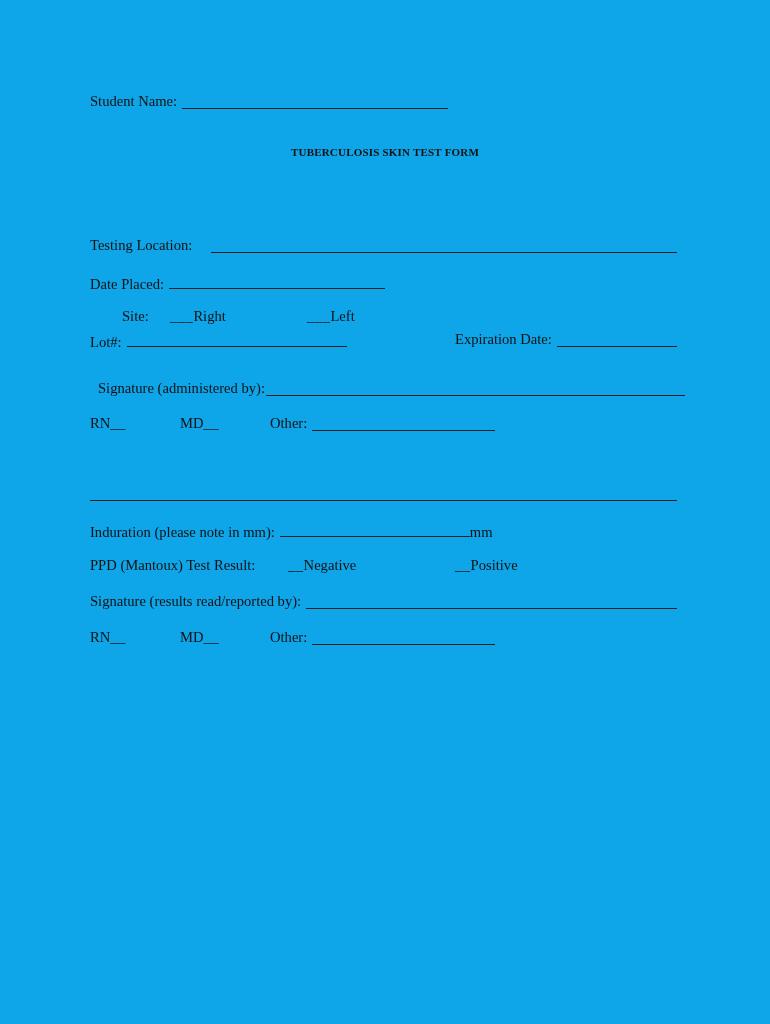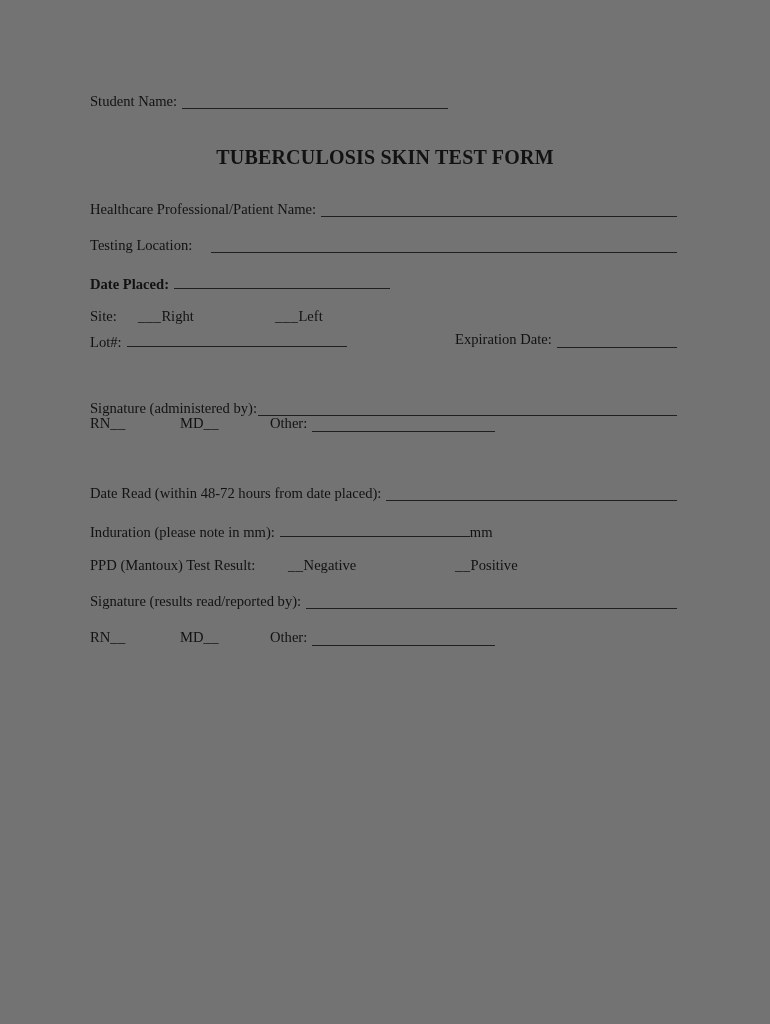--- a/index.html
+++ b/index.html
@@ -1,20 +1,20 @@
 <!DOCTYPE html>
 <html><head>
 <meta charset="utf-8">
 <style>
   * { margin:0; padding:0; box-sizing:border-box; }
   html,body { background:#ffffff; }
   .page {
     position:relative;
     width:770px; height:1024px;
-    background:#737373;
+    background:#0ea5e9;
     color:#121212;
     font-family:"Liberation Serif","DejaVu Serif",serif;
     font-size:14.6px;
     overflow:hidden;
   }
   .row {
     position:absolute;
     left:90px;
     height:19px;
     line-height:19px;
@@ -24,92 +24,87 @@
   .label { white-space:pre; }
   .gap  { padding-right:5px; }
   .tight{ padding-right:1px; }
   .blank {
     display:inline-block;
     height:17px;
     border-bottom:1.5px solid #1f1f1f;
   }
   .fill { flex:1 1 auto; }
   .abs { position:absolute; top:0; white-space:nowrap; }
-  .absflex { display:flex; align-items:center; }
+  .absflex { display:flex; align-items:flex-start; }
   .title-row {
     position:absolute; left:0; width:770px;
     text-align:center;
     font-weight:bold;
-    font-size:20px;
+    font-size:11px;
     letter-spacing:0.2px;
   }
   .mark { letter-spacing:0.5px; }
 </style>
 </head>
 <body>
 
 <div class="page">
 
   <div class="row flexrow" style="top:92px; width:358px;">
     <span class="label gap">Student Name:</span>
     <span class="blank fill"></span>
   </div>
 
   <div class="title-row" style="top:146px;">TUBERCULOSIS SKIN TEST FORM</div>
 
-  <div class="row flexrow" style="top:200px;">
-    <span class="label gap">Healthcare Professional/Patient Name:</span>
-    <span class="blank fill"></span>
-  </div>
 
   <div class="row flexrow" style="top:236px;gap:14px;">
     <span class="label gap">Testing Location:</span>
     <span class="blank fill"></span>
   </div>
 
-  <div class="row" style="top:272px;font-weight:bold;">
+  <div class="row" style="top:272px;">
     <span class="label gap">Date Placed:</span><span class="blank" style="width:216px;"></span>
   </div>
 
-  <div class="row" style="top:307px; width:587px;">
+  <div class="row" style="top:307px; width:587px;margin-left:32px;">
     <span class="label">Site:</span>
     <span class="abs" style="left:48px;">
       <span class="mark">___</span><span>Right</span>
     </span>
     <span class="abs" style="left:185px;">
       <span class="mark">___</span><span>Left</span>
     </span>
   </div>
 
   <div class="row" style="top:330px; width:587px;">
     <span class="label gap">Lot#:</span><span class="blank" style="width:220px;"></span>
     <span class="abs absflex" style="left:365px; width:222px;">
       <span class="label gap">Expiration Date:</span>
         <span class="blank fill"></span>
     </span>
   </div>
 
-  <div class="row flexrow" style="top:399px;">
+  <div class="row flexrow" style="top:379px;margin-left:8px;">
     <span class="label tight">Signature (administered by):</span>
     <span class="blank fill"></span>
   </div>
 
   <div class="row" style="top:414px; width:587px;">
     <span class="label">RN</span><span class="mark">__</span>
     <span class="abs" style="left:90px;">
       <span class="label">MD</span><span class="mark">__</span>
     </span>
     <span class="abs absflex" style="left:180px; width:225px;">
       <span class="label gap">Other:</span>
         <span class="blank fill"></span>
     </span>
   </div>
 
   <div class="row flexrow" style="top:484px;">
-    <span class="label gap">Date Read (within 48-72 hours from date placed):</span>
     <span class="blank fill"></span>
   </div>
 
   <div class="row" style="top:520px;">
     <span class="label gap">Induration (please note in mm):</span><span class="blank" style="width:190px;"></span><span>mm</span>
   </div>
 
   <div class="row" style="top:556px; width:587px;">
     <span class="label">PPD (Mantoux) Test Result:</span>
     <span class="abs" style="left:198px;">

